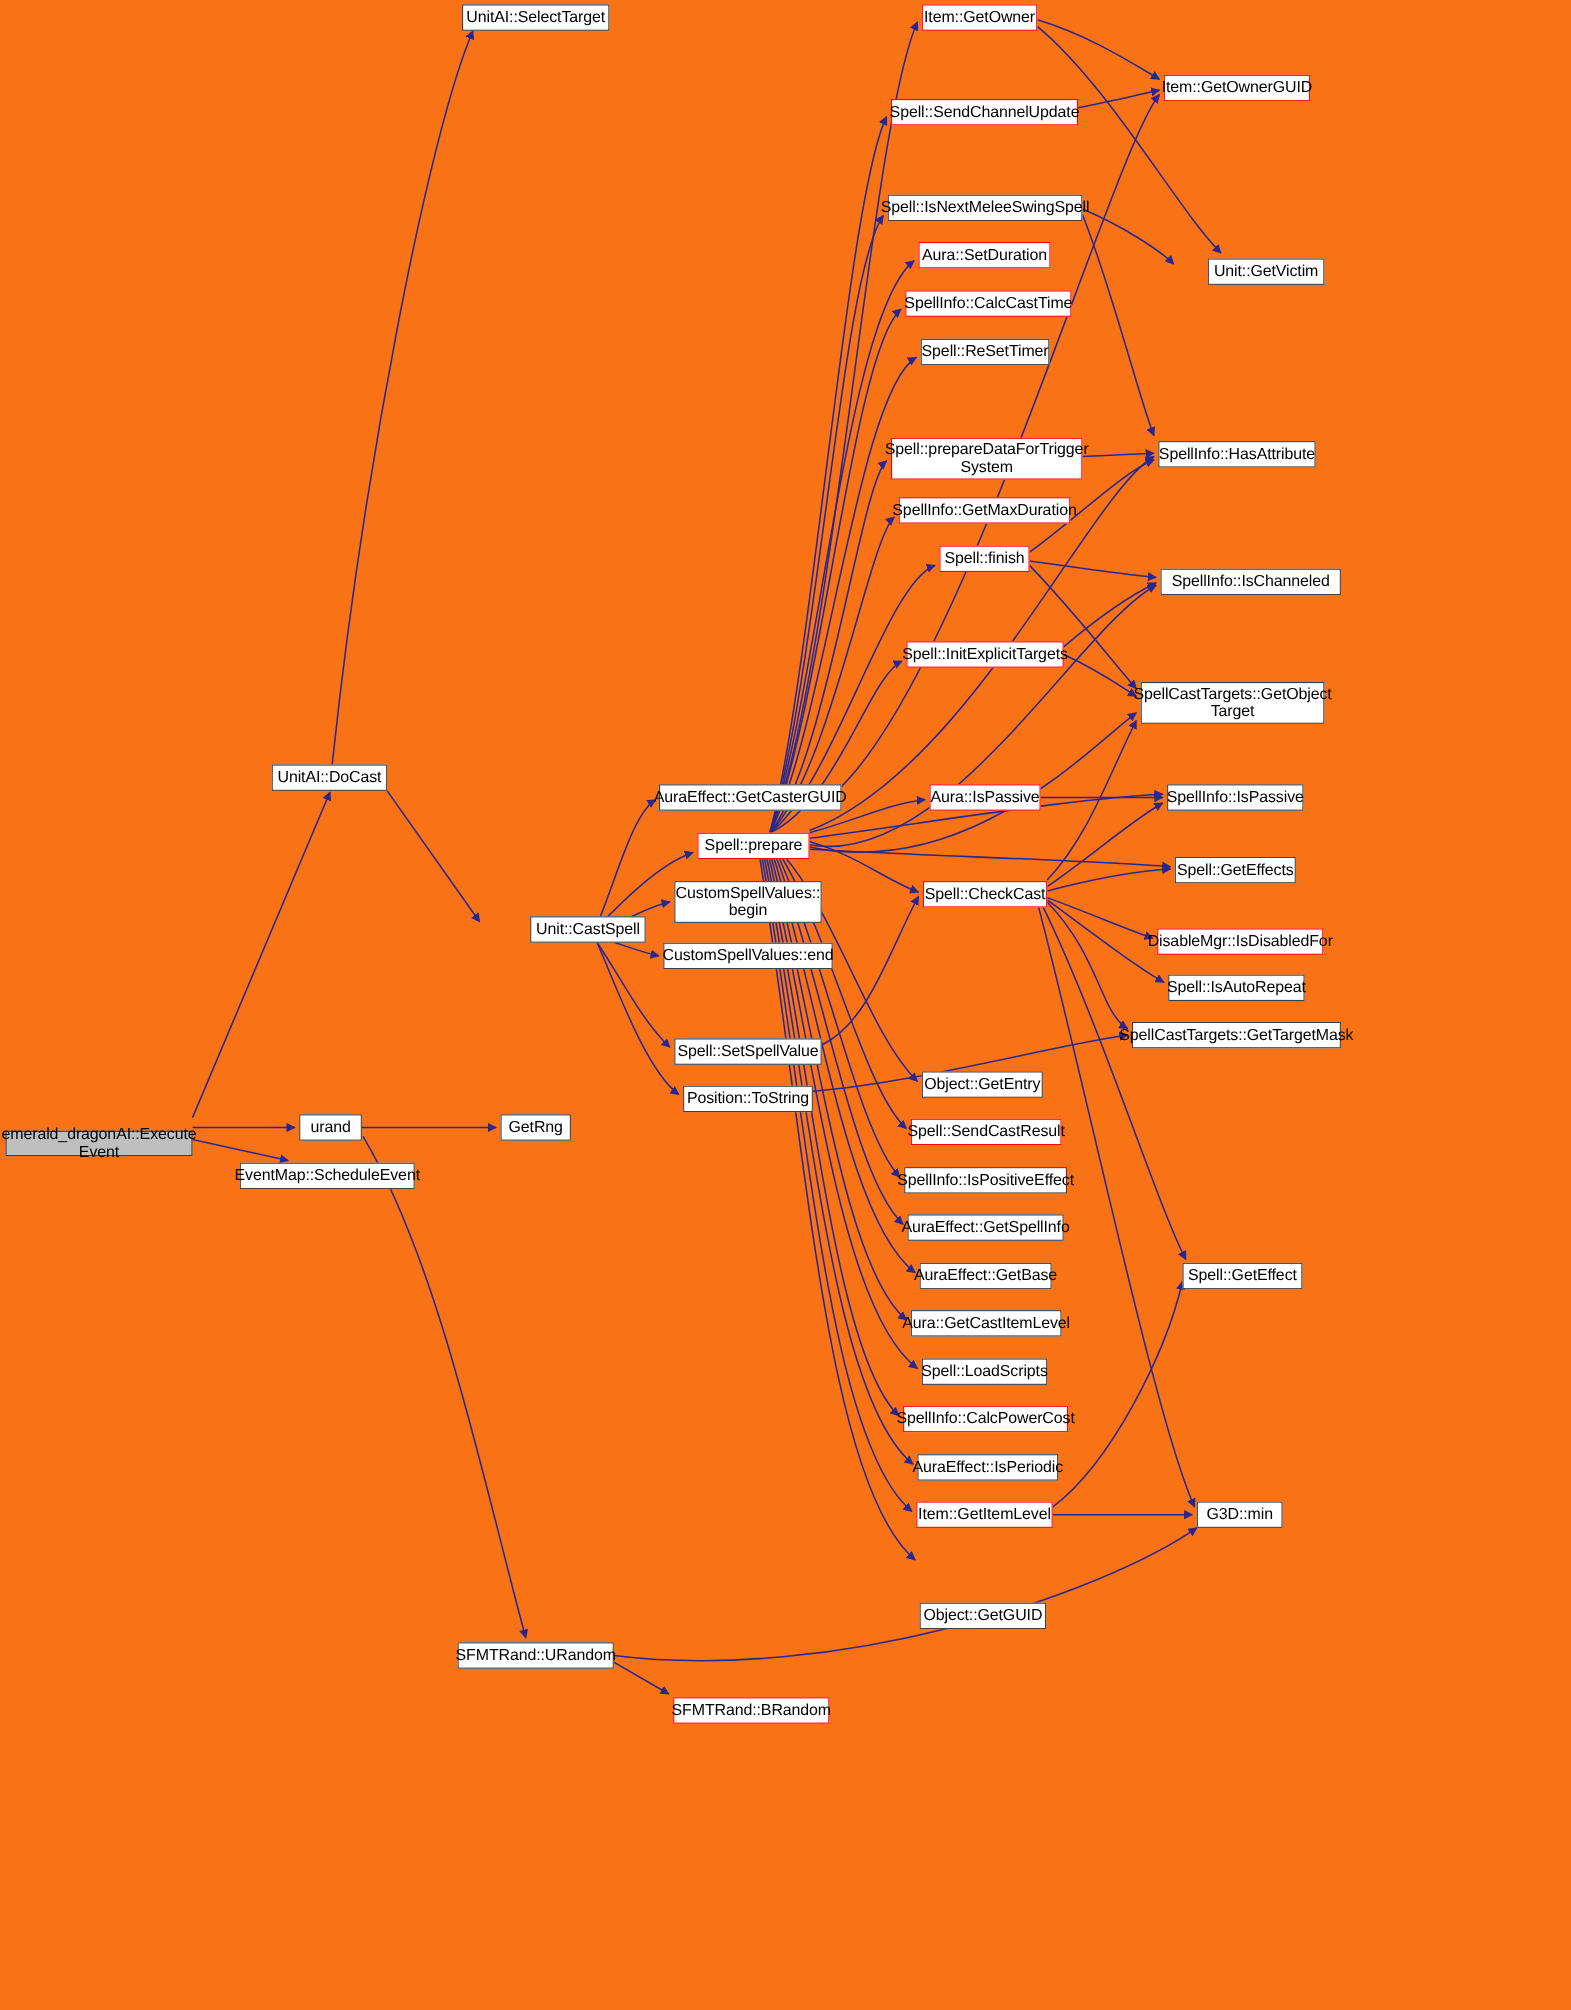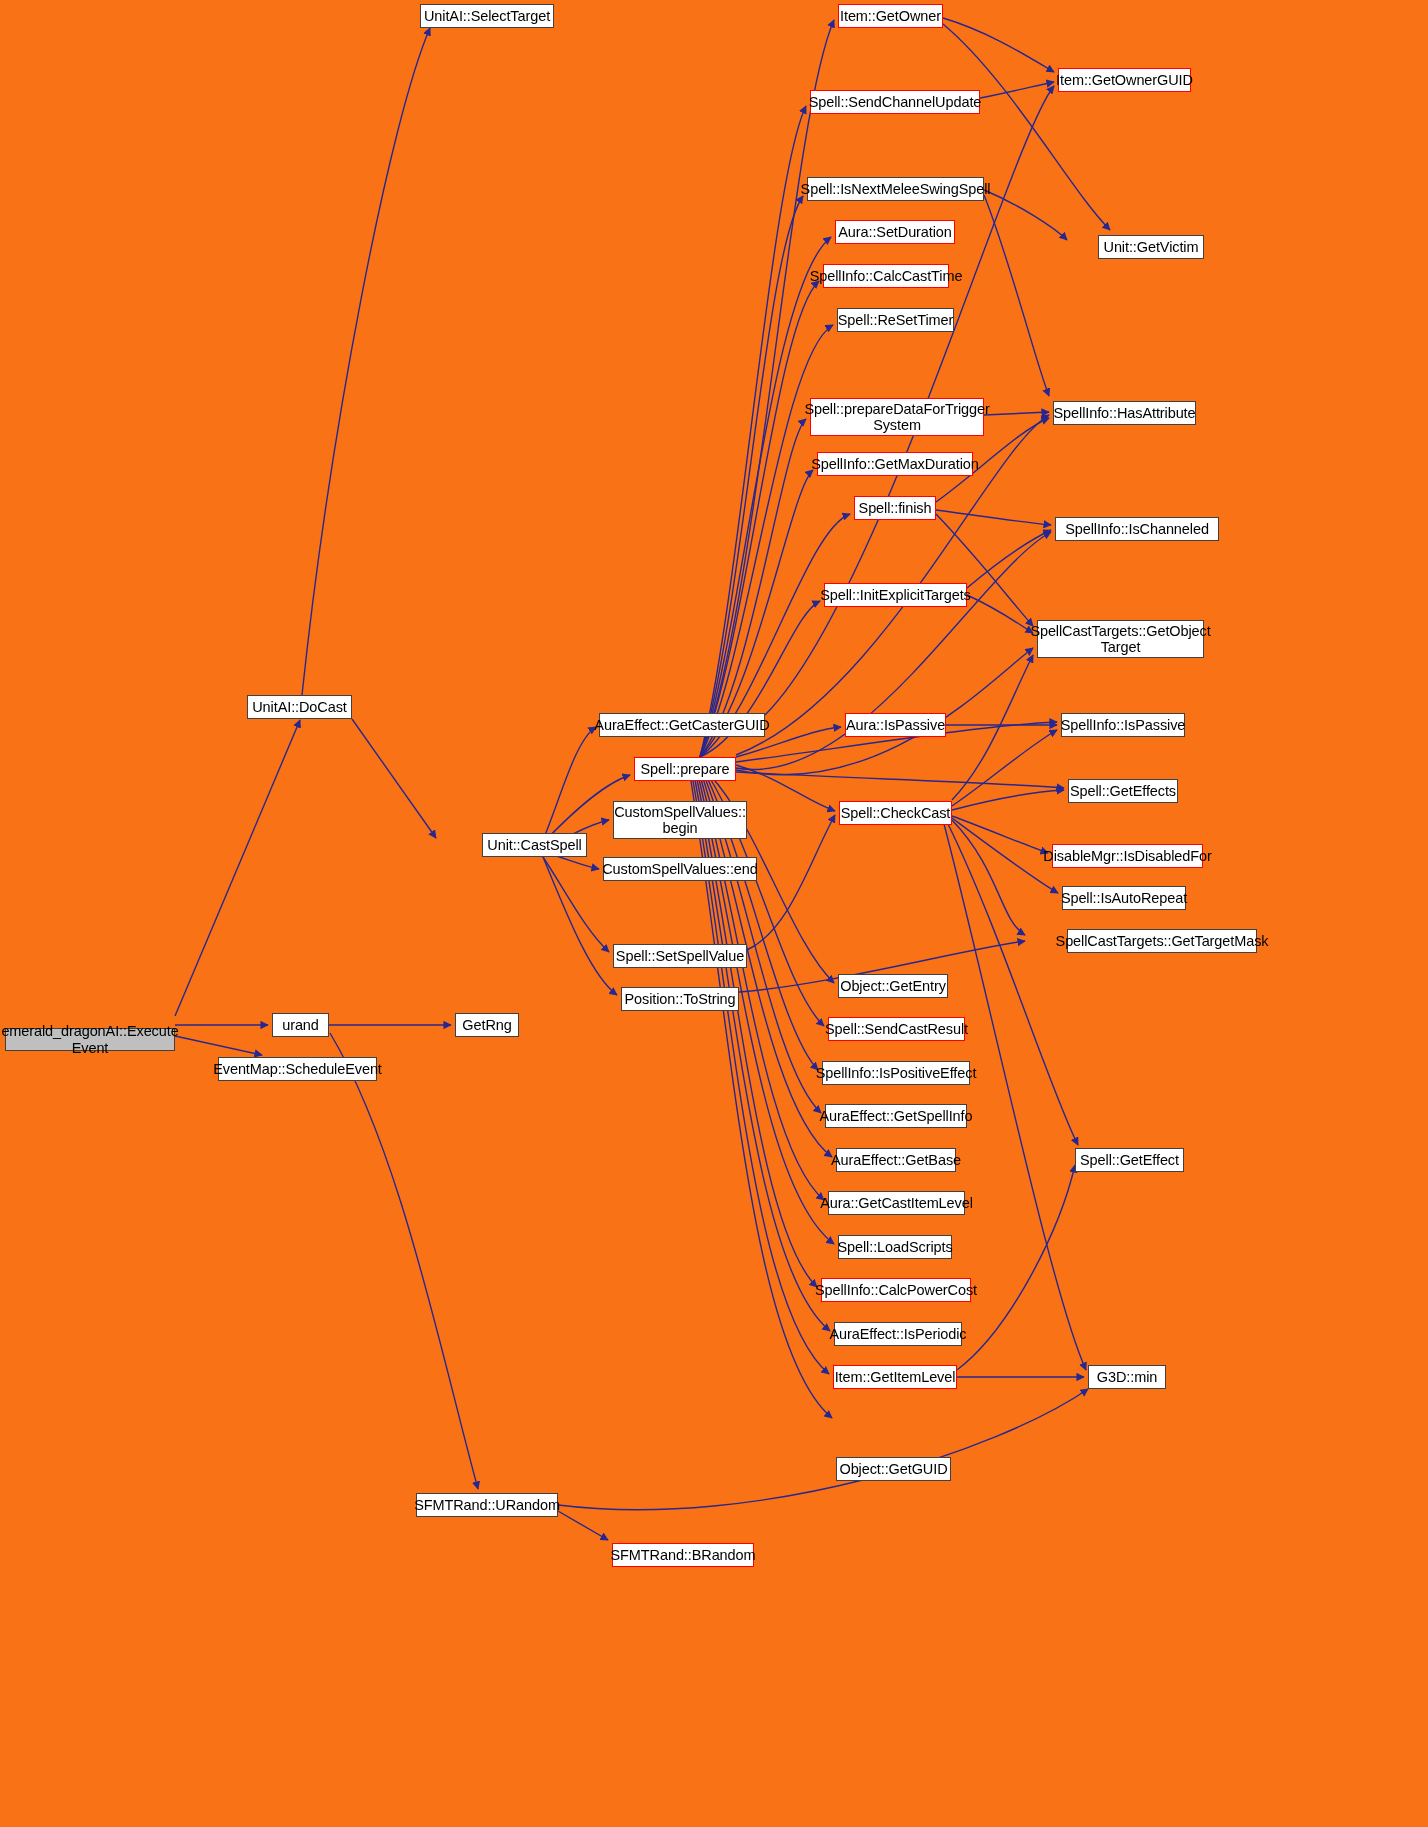--- a/index.html
+++ b/index.html
@@ -132,21 +132,21 @@
   </svg>
 
   <div id="node-layer">
       <div class="node" style="left: 420px; top: 4px; width: 134px; height: 24px;">UnitAI::SelectTarget</div>
       <div class="node red" style="left: 838px; top: 4px; width: 105px; height: 24px;">Item::GetOwner</div>
       <div class="node red" style="left: 1058px; top: 68px; width: 133px; height: 24px;">Item::GetOwnerGUID</div>
       <div class="node red" style="left: 810px; top: 90px; width: 170px; height: 24px;">Spell::SendChannelUpdate</div>
       <div class="node" style="left: 807px; top: 177px; width: 177px; height: 24px;">Spell::IsNextMeleeSwingSpell</div>
       <div class="node" style="left: 1071px; top: 235px; width: 106px; height: 24px; margin-left: 27px;">Unit::GetVictim</div>
       <div class="node red" style="left: 835px; top: 220px; width: 120px; height: 24px; text-align: center;">Aura::SetDuration</div>
-      <div class="node red" style="left: 823px; top: 264px; width: 126px; height: 24px;">SpellInfo::CalcCastTime</div>
+      <div class="node red" style="left: 823px; top: 264px; width: 151px; height: 24px;">SpellInfo::CalcCastTime</div>
       <div class="node" style="left: 837px; top: 308px; width: 117px; height: 24px;">Spell::ReSetTimer</div>
       <div class="node red" style="left: 810px; top: 398px; width: 174px; height: 38px;">Spell::prepareDataForTrigger
 System</div>
       <div class="node" style="left: 1053px; top: 401px; width: 143px; height: 24px;">SpellInfo::HasAttribute</div>
       <div class="node red" style="left: 817px; top: 452px; width: 156px; height: 24px;">SpellInfo::GetMaxDuration</div>
       <div class="node red" style="left: 854px; top: 496px; width: 82px; height: 24px;">Spell::finish</div>
       <div class="node" style="left: 1055px; top: 517px; width: 164px; height: 24px;">SpellInfo::IsChanneled</div>
       <div class="node red" style="left: 824px; top: 583px; width: 143px; height: 24px;">Spell::InitExplicitTargets</div>
       <div class="node" style="left: 1037px; top: 620px; width: 167px; height: 38px;">SpellCastTargets::GetObject
 Target</div>
@@ -156,21 +156,21 @@
       <div class="node" style="left: 247px; top: 695px; width: 105px; height: 24px;">UnitAI::DoCast</div>
       <div class="node red" style="left: 634px; top: 757px; width: 102px; height: 24px;">Spell::prepare</div>
       <div class="node" style="left: 1068px; top: 779px; width: 110px; height: 24px;">Spell::GetEffects</div>
       <div class="node red" style="left: 839px; top: 801px; width: 113px; height: 24px;">Spell::CheckCast</div>
       <div class="node" style="left: 613px; top: 801px; width: 134px; height: 38px;">CustomSpellValues::
 begin</div>
       <div class="node" style="left: 438px; top: 833px; width: 105px; height: 24px; margin-left: 44px;">Unit::CastSpell</div>
       <div class="node red" style="left: 1052px; top: 844px; width: 151px; height: 24px;">DisableMgr::IsDisabledFor</div>
       <div class="node" style="left: 603px; top: 857px; width: 154px; height: 24px;">CustomSpellValues::end</div>
       <div class="node" style="left: 1062px; top: 886px; width: 124px; height: 24px;">Spell::IsAutoRepeat</div>
-      <div class="node" style="left: 1029px; top: 929px; width: 190px; height: 24px; margin-left: 38px;">SpellCastTargets::GetTargetMask</div>
+      <div class="node" style="left: 1029px; top: 929px; width: 190px; height: 24px;">SpellCastTargets::GetTargetMask</div>
       <div class="node" style="left: 613px; top: 944px; width: 134px; height: 24px;">Spell::SetSpellValue</div>
       <div class="node" style="left: 838px; top: 974px; width: 110px; height: 24px;">Object::GetEntry</div>
       <div class="node" style="left: 621px; top: 987px; width: 118px; height: 24px;">Position::ToString</div>
       <div class="node root" style="left: 5px; top: 1028px; width: 170px; height: 23px;">emerald_dragonAI::Execute
 Event</div>
       <div class="node" style="left: 272px; top: 1013px; width: 57px; height: 24px;">urand</div>
       <div class="node" style="left: 455px; top: 1013px; width: 64px; height: 24px;">GetRng</div>
       <div class="node red" style="left: 828px; top: 1017px; width: 137px; height: 24px;">Spell::SendCastResult</div>
       <div class="node" style="left: 218px; top: 1057px; width: 159px; height: 24px;">EventMap::ScheduleEvent</div>
       <div class="node" style="left: 822px; top: 1061px; width: 148px; height: 24px;">SpellInfo::IsPositiveEffect</div>

